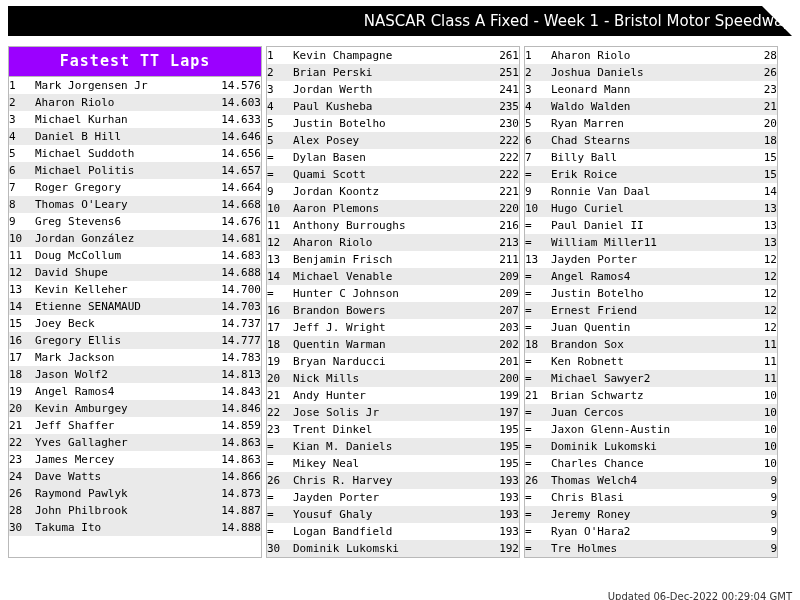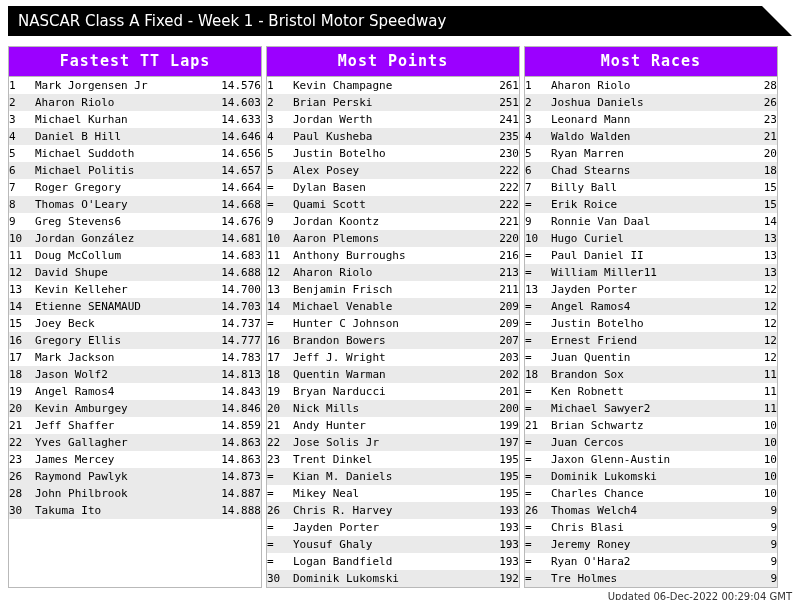--- a/index.html
+++ b/index.html
@@ -23,20 +23,21 @@
   }
   
   .titlebar {
     position: relative;
     margin: 6px 8px 0 8px;
     height: 30px;
     background: #000000;
     color: #ffffff;
     display: flex;
     align-items: center;
+    justify-content: flex-end;
   }
   .titlebar .title-text {
     font-family: "DejaVu Sans", sans-serif;
     font-size: 15px;
     padding-left: 10px;
     letter-spacing: 0px;
     white-space: nowrap;
   }
   .titlebar .corner {
     position: absolute;
@@ -234,40 +235,44 @@
               <td class="pos">22</td>
               <td class="name">Yves Gallagher</td>
               <td class="val">14.863</td>
             </tr>
             <tr>
               <td class="pos">23</td>
               <td class="name">James Mercey</td>
               <td class="val">14.863</td>
             </tr>
             <tr class="alt">
+              <td class="pos">24</td>
+              <td class="name">Dave Watts</td>
+              <td class="val">14.866</td>
+            </tr>
+            <tr class="alt">
               <td class="pos">26</td>
               <td class="name">Raymond Pawlyk</td>
               <td class="val">14.873</td>
             </tr>
             <tr class="alt">
               <td class="pos">28</td>
               <td class="name">John Philbrook</td>
               <td class="val">14.887</td>
             </tr>
             <tr class="alt">
               <td class="pos">30</td>
               <td class="name">Takuma Ito</td>
               <td class="val">14.888</td>
             </tr>
           </tbody>
       </table>
     </div>
 
     <div class="panel">
-      <div class="panel-header">Most Points</div>
       <table class="rows">
         <tbody id="tbody-1">
             <tr>
               <td class="pos">1</td>
               <td class="name">Kevin Champagne</td>
               <td class="val">261</td>
             </tr>
             <tr class="alt">
               <td class="pos">2</td>
               <td class="name">Brian Perski</td>
@@ -411,21 +416,20 @@
             <tr class="alt">
               <td class="pos">30</td>
               <td class="name">Dominik Lukomski</td>
               <td class="val">192</td>
             </tr>
           </tbody>
       </table>
     </div>
 
     <div class="panel">
-      <div class="panel-header">Most Races</div>
       <table class="rows">
         <tbody id="tbody-2">
             <tr>
               <td class="pos">1</td>
               <td class="name">Aharon Riolo</td>
               <td class="val">28</td>
             </tr>
             <tr class="alt">
               <td class="pos">2</td>
               <td class="name">Joshua Daniels</td>

